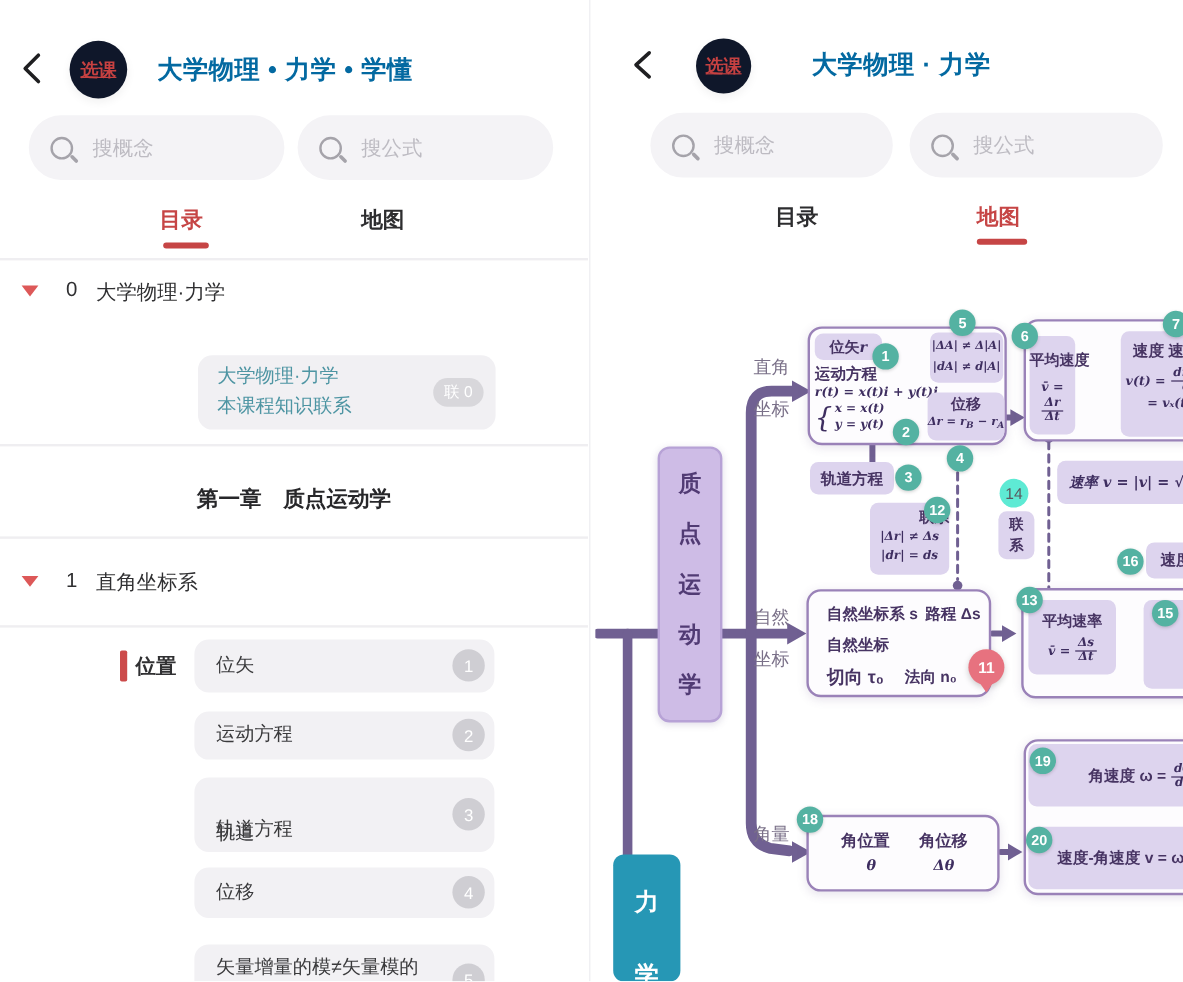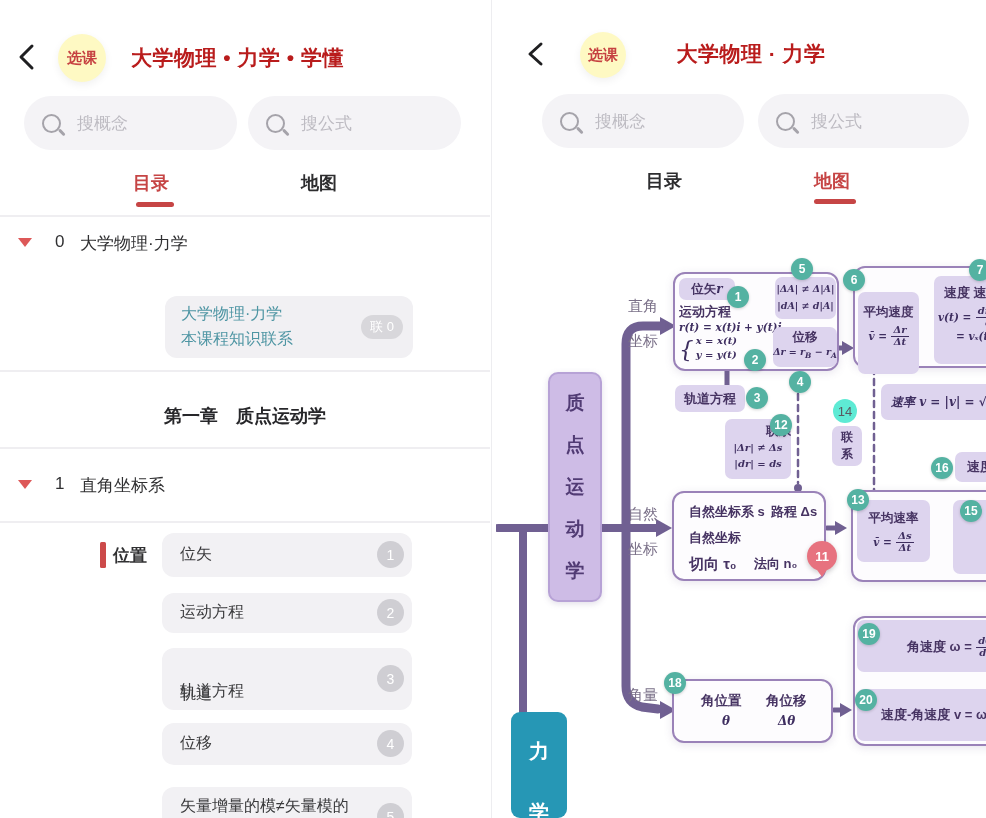--- a/index.html
+++ b/index.html
@@ -2,22 +2,22 @@
 <html><head>
 <meta charset="utf-8">
 <style>
   html,body{margin:0;padding:0;background:#fff;}
   body{font-family:"Liberation Sans",sans-serif;-webkit-font-smoothing:antialiased;}
   .stage{position:relative;width:986px;height:818px;background:#fff;overflow:hidden;}
   .abs{position:absolute;}
   .panel{position:absolute;top:0;width:490px;height:818px;background:#fff;overflow:hidden;}
   .seam{position:absolute;top:0;left:491px;width:1px;height:818px;background:#ededf0;}
   
-  .hdr-title{font-size:21px;font-weight:700;color:#b91c1c;letter-spacing:.5px;white-space:nowrap;}
-  .circ-badge{border-radius:50%;background:#fef9c3;box-shadow:0 3px 8px rgba(0,0,0,.06);display:flex;align-items:center;justify-content:center;color:#c64141;font-size:15px;font-weight:600;}
+  .hdr-title{font-size:21px;font-weight:700;color:#0369a1;letter-spacing:.5px;white-space:nowrap;}
+  .circ-badge{border-radius:50%;background:#0f172a;box-shadow:0 3px 8px rgba(0,0,0,.06);display:flex;align-items:center;justify-content:center;color:#c64141;font-size:15px;font-weight:600;text-decoration:underline;}
   .search{background:#f4f3f6;border-radius:27px;display:flex;align-items:center;gap:16px;padding-left:18px;box-sizing:border-box;}
   .mag{width:15px;height:15px;border:2px solid #a5a3aa;border-radius:50%;position:relative;flex:none;}
   .mag::after{content:"";position:absolute;width:8px;height:2.5px;background:#a5a3aa;transform:rotate(45deg);right:-7px;bottom:-3px;border-radius:2px;}
   .ph{color:#bdbbc2;font-size:17px;}
   .tab{font-size:18px;font-weight:700;}
   .tab.on{color:#c64545;}
   .tab.off{color:#2d2d2f;}
   .tabline{height:5px;border-radius:2.5px;background:#c64545;}
   .hr{height:1.5px;background:#efeef1;}
   .tri-red{width:0;height:0;border-left:7px solid transparent;border-right:7px solid transparent;border-top:9px solid #dd5858;}
@@ -237,21 +237,21 @@
     </div>
     <div class="abs tb" style="left:274px;top:414px;">12</div>
 
     <div class="abs gb" style="left:337px;top:399px;">14</div>
     <div class="abs lp" style="left:336px;top:426px;width:30px;height:40px;text-align:center;">
       <div class="nt" style="font-size:12px;line-height:19px;margin-top:2px;">联</div>
       <div class="nt" style="font-size:12px;line-height:15px;">系</div>
     </div>
 
     <div class="abs grp" style="left:357px;top:266px;width:168px;height:102px;"></div>
-    <div class="abs lp" style="left:362px;top:292px;width:61px;height:82px;text-align:center;">
+    <div class="abs lp" style="left:362px;top:280px;width:38px;height:82px;text-align:center;">
       <div class="nt" style="font-size:12.5px;margin-top:12px;">平均速度</div>
       <div style="margin-top:4px;"><span class="math" style="font-size:10.5px;">v̄ =</span>
         <span class="frac math" style="font-size:10px;"><span class="fn">Δr</span><span class="fd">Δt</span></span>
       </div>
     </div>
     <div class="abs tb" style="left:347px;top:269px;">6</div>
     <div class="abs lp" style="left:438px;top:276px;width:92px;height:88px;">
       <div class="nt" style="font-size:13px;margin:8px 0 0 10px;">速度 速</div>
       <div style="margin:4px 0 0 4px;white-space:nowrap;"><span class="math" style="font-size:10.5px;">v(t) =</span>
         <span class="frac math" style="font-size:10px;"><span class="fn">dr(t)</span><span class="fd">dt</span></span>

